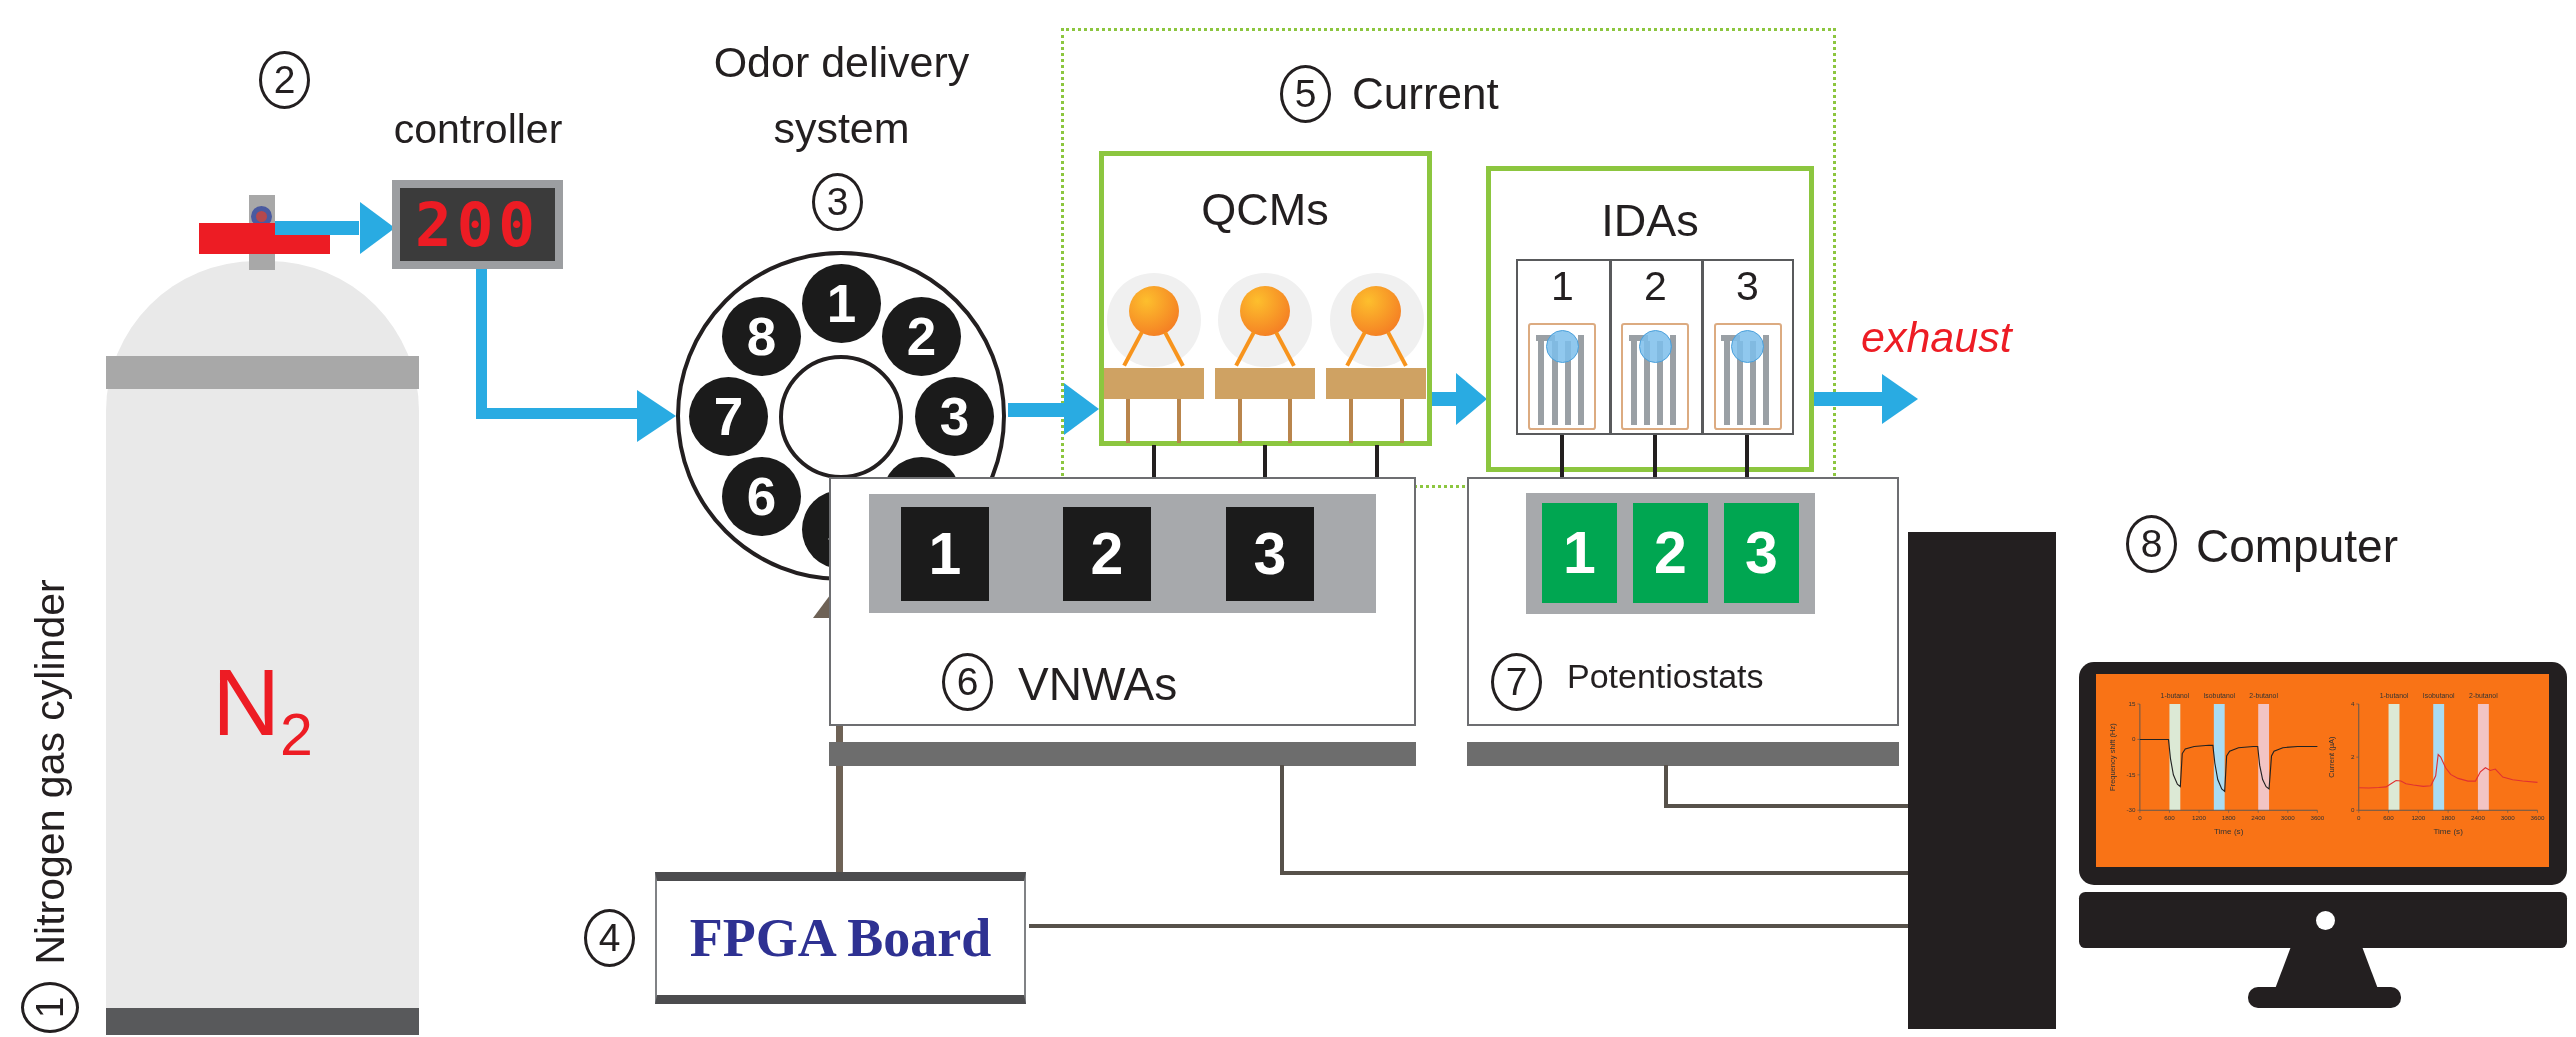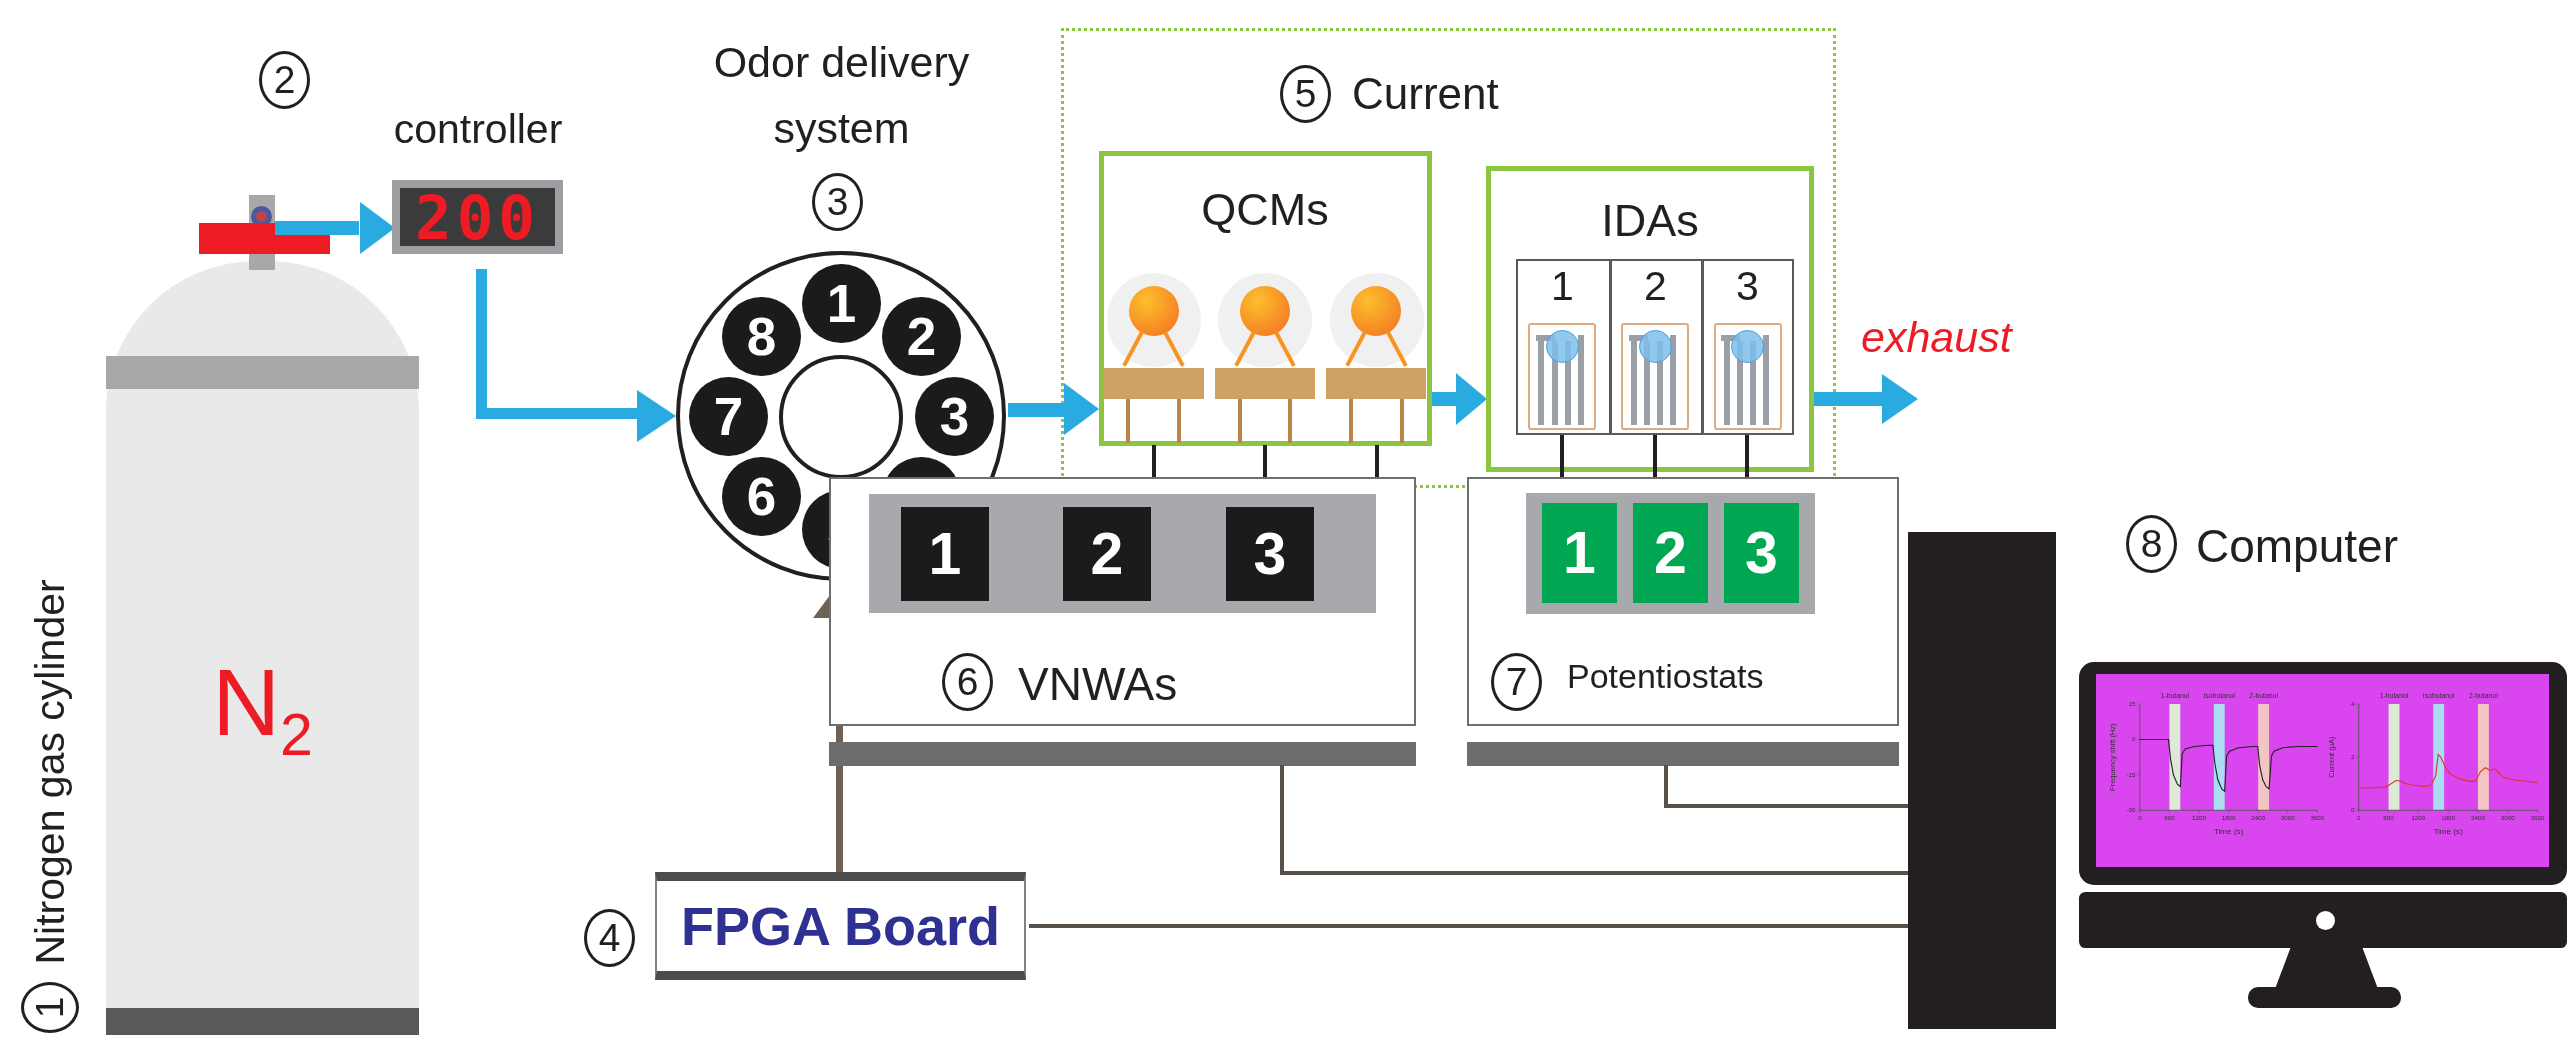--- a/index.html
+++ b/index.html
@@ -74,21 +74,21 @@
   <div class="abs n2 lbl-c" style="left:181px;top:649px;width:163px;"><span>N</span><sub>2</sub></div>
   <div class="abs stripe" style="left:249px;top:195px;width:26px;height:75px;"></div>
   <div class="abs" style="left:251px;top:206px;width:21px;height:21px;border-radius:50%;background:#b5484d;border:5px solid #4a5aa0;box-sizing:border-box;"></div>
   <div class="abs" style="left:199px;top:223px;width:131px;height:31px;background:#ed1c24;"></div>
 
   <div class="abs shaft-b" style="left:275px;top:221px;width:84px;height:13.8px;"></div>
   <div class="abs ah-r" style="left:360px;top:202px;"></div>
 
   <div class="abs badge" style="left:259px;top:51px;">2</div>
   <div class="abs lbl lbl-c" style="left:325px;top:106px;width:306px;">controller</div>
-  <div class="abs mfcbox ctr" style="left:392px;top:180px;width:171px;height:74px;">
+  <div class="abs mfcbox ctr" style="left:392px;top:180px;width:171px;height:89px;">
     <span class="seg">200</span>
   </div>
 
   <div class="abs shaft-b" style="left:476px;top:269px;width:11.3px;height:145px;"></div>
   <div class="abs shaft-b" style="left:476px;top:408px;width:161px;height:11.3px;"></div>
   <div class="abs ah-r" style="left:637px;top:390px;border-left-width:39px;"></div>
 
   <div class="abs lbl lbl-c" style="left:654px;top:38px;width:375px;font-size:43px;">Odor delivery</div>
   <div class="abs lbl lbl-c" style="left:654px;top:104px;width:375px;font-size:43px;">system</div>
   <div class="abs badge" style="left:812px;top:173px;">3</div>
@@ -100,21 +100,21 @@
   <div class="abs port ctr" style="left:882px;top:457px;">4</div>
   <div class="abs port ctr" style="left:802px;top:490px;">5</div>
   <div class="abs port ctr" style="left:722px;top:457px;">6</div>
   <div class="abs port ctr" style="left:689px;top:377px;">7</div>
   <div class="abs port ctr" style="left:722px;top:297px;">8</div>
 
   <div class="abs brown" style="left:836px;top:617px;width:6.9px;height:255px;"></div>
   <div class="abs ah-up-brown" style="left:813px;top:583px;"></div>
 
   <div class="abs badge" style="left:584px;top:909px;">4</div>
-  <div class="abs fpga ctr" style="left:655px;top:872px;width:371px;height:108px;">
+  <div class="abs fpga ctr" style="left:655px;top:872px;width:371px;height:132px;font-family:Liberation Serif, serif;">
     <span class="fpgatxt">FPGA Board</span>
   </div>
 
   <div class="abs dotted" style="left:1061px;top:28px;width:775px;height:460px;"></div>
   <div class="abs badge" style="left:1280px;top:65px;">5</div>
   <div class="abs lbl" style="left:1352px;top:69px;font-size:44px;">Current</div>
 
   <div class="abs greenbox" style="left:1099px;top:151px;width:333px;height:295px;"></div>
   <div class="abs bigtitle lbl-c" style="left:1171px;top:184px;width:188px;">QCMs</div>
 
@@ -212,21 +212,21 @@
   <div class="abs bar" style="left:1467px;top:742px;width:432px;height:24px;"></div>
   <div class="abs wire" style="left:1664px;top:765px;width:4.4px;height:41px;"></div>
   <div class="abs wire" style="left:1664px;top:804px;width:245px;height:4.4px;"></div>
 
   <div class="abs wire" style="left:1029px;top:924px;width:879px;height:4.4px;"></div>
 
   <div class="abs blacksh" style="left:1908px;top:532px;width:148px;height:497px;"></div>
   <div class="abs badge" style="left:2126px;top:515px;">8</div>
   <div class="abs lbl" style="left:2196px;top:519px;font-size:46px;">Computer</div>
   <div class="abs blacksh" style="left:2079px;top:662px;width:488px;height:223px;border-radius:15px;"></div>
-  <div class="abs" style="left:2096px;top:674px;width:453px;height:193px;background:#d946ef;">
+  <div class="abs" style="left:2096px;top:674px;width:453px;height:193px;background:#f97316;">
     <svg class="abs" style="left:10px;top:5px;" width="219" height="160" viewBox="0 0 350 256">
         <rect x="101.33333333333333" y="40" width="17.355555555555554" height="170" fill="#dce9d5"></rect>
         <text x="110.0111111111111" y="30" text-anchor="middle" font-size="11" fill="#333" font-family="Liberation Sans, sans-serif">1-butanol</text>
         <rect x="172.33333333333334" y="40" width="17.355555555555554" height="170" fill="#aadcf2"></rect>
         <text x="181.01111111111112" y="30" text-anchor="middle" font-size="11" fill="#333" font-family="Liberation Sans, sans-serif">Isobutanol</text>
         <rect x="243.33333333333331" y="40" width="17.355555555555554" height="170" fill="#f2c4c4"></rect>
         <text x="252.0111111111111" y="30" text-anchor="middle" font-size="11" fill="#333" font-family="Liberation Sans, sans-serif">2-butanol</text>
         <path d="M 54 40 V 210 H 338" stroke="#555" fill="none" stroke-width="1.5"></path>
         <line x1="50" y1="40" x2="54" y2="40" stroke="#555" stroke-width="1"></line>
         <text x="47" y="43" text-anchor="end" font-size="10" fill="#333" font-family="Liberation Sans, sans-serif">15</text>

